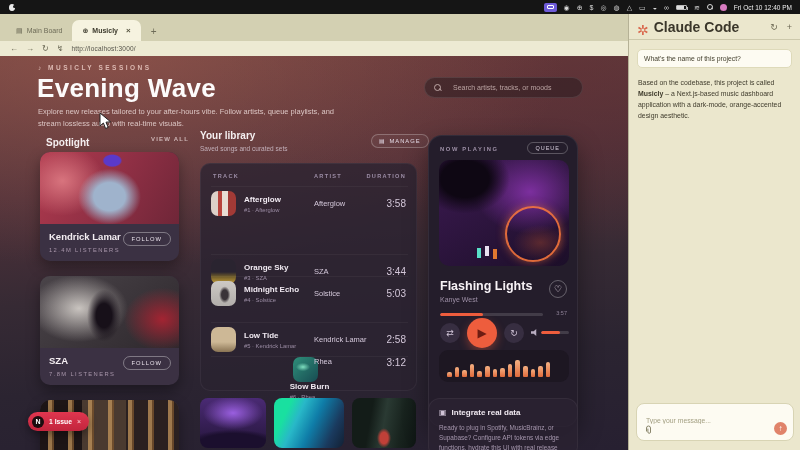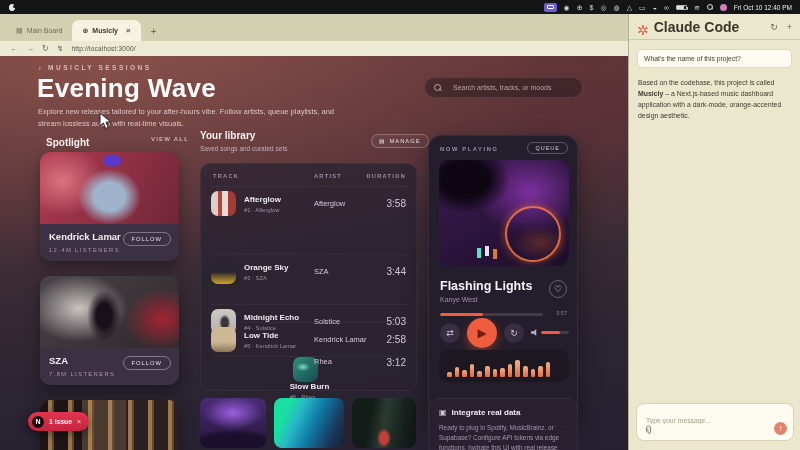--- a/index.html
+++ b/index.html
@@ -262,21 +262,21 @@
           </div>
           <div class="row" style="top:90px;">
             <div class="thumb t3"></div>
             <div>
                 <div class="tr-title">Orange Sky</div>
                 <div class="tr-meta">#3 · SZA</div>
               </div>
             <div class="tr-artist">SZA</div>
             <div class="tr-dur">3:44</div>
           </div>
-          <div class="row" style="top:140px;">
+          <div class="row" style="top:112px;">
             <div class="thumb t4"></div>
             <div>
                 <div class="tr-title">Midnight Echo</div>
                 <div class="tr-meta">#4 · Solstice</div>
               </div>
             <div class="tr-artist">Solstice</div>
             <div class="tr-dur">5:03</div>
           </div>
           <div class="row" style="top:158px;">
             <div class="thumb t5"></div>

